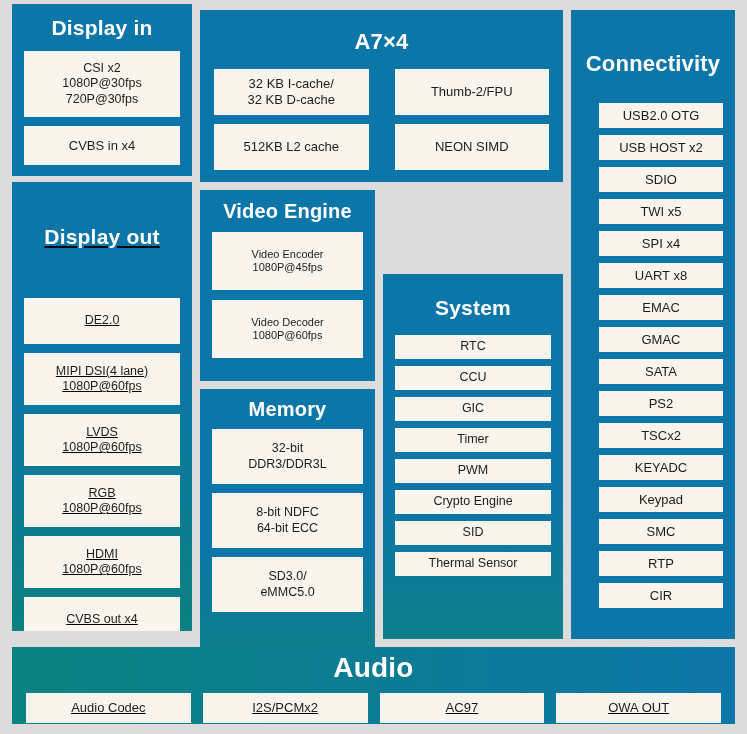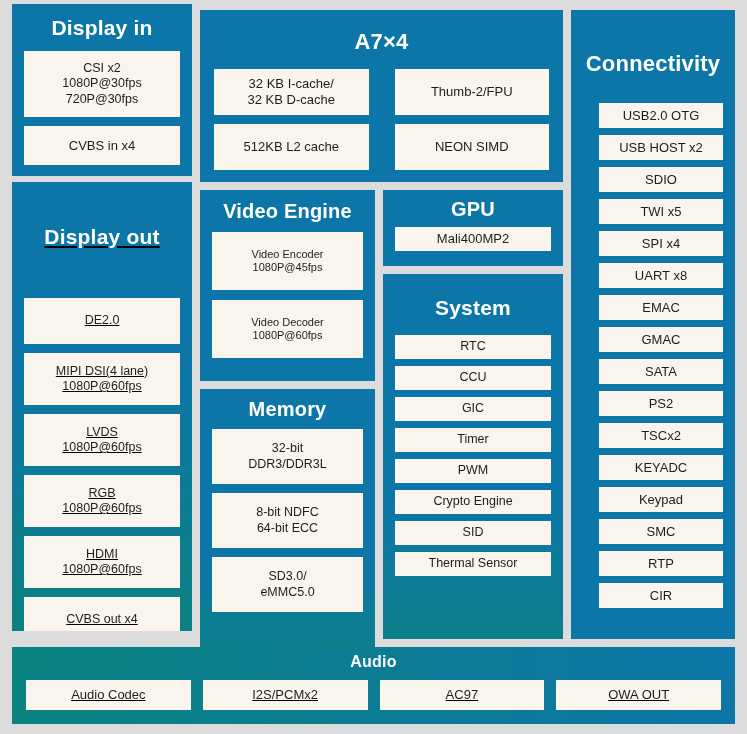--- a/index.html
+++ b/index.html
@@ -103,21 +103,21 @@
   #p-gpu .chip{ height:24px; font-size:13px; }
 
   
   #p-sys{ left:383px; top:274px; width:180px; height:365px; }
   #p-sys .panel-title{ font-size:21px; margin-top:22px; }
   #p-sys .sys-list{ padding:16px 12px 0 12px; }
   #p-sys .chip{ height:24px; font-size:12.5px; margin-bottom:7px; }
 
   
   #p-audio{ left:12px; top:647px; width:723px; height:77px; }
-  #p-audio .panel-title{ font-size:16px; margin-top:6px; }
+  #p-audio .panel-title{ font-size:28px; margin-top:6px; }
   #p-audio .audio-row{
     display:grid;
     grid-template-columns:repeat(4,1fr);
     gap:12px;
     padding:9px 14px 0 14px;
     text-decoration:underline;
   }
   #p-audio .chip{ height:30px; font-size:13px; }
 </style>
 </head>
@@ -199,26 +199,20 @@
     <div class="mem-list">
       <div class="chip">32-bit
 DDR3/DDR3L</div>
       <div class="chip">8-bit NDFC
 64-bit ECC</div>
       <div class="chip">SD3.0/
 eMMC5.0</div>
     </div>
   </div>
 
-  <div class="panel" id="p-gpu">
-    <div class="panel-title">GPU</div>
-    <div class="gpu-list">
-      <div class="chip">Mali400MP2</div>
-    </div>
-  </div>
 
   <div class="panel grad-v-soft" id="p-sys">
     <div class="panel-title">System</div>
     <div class="sys-list">
       <div class="chip">RTC</div>
       <div class="chip">CCU</div>
       <div class="chip">GIC</div>
       <div class="chip">Timer</div>
       <div class="chip">PWM</div>
       <div class="chip">Crypto Engine</div>

